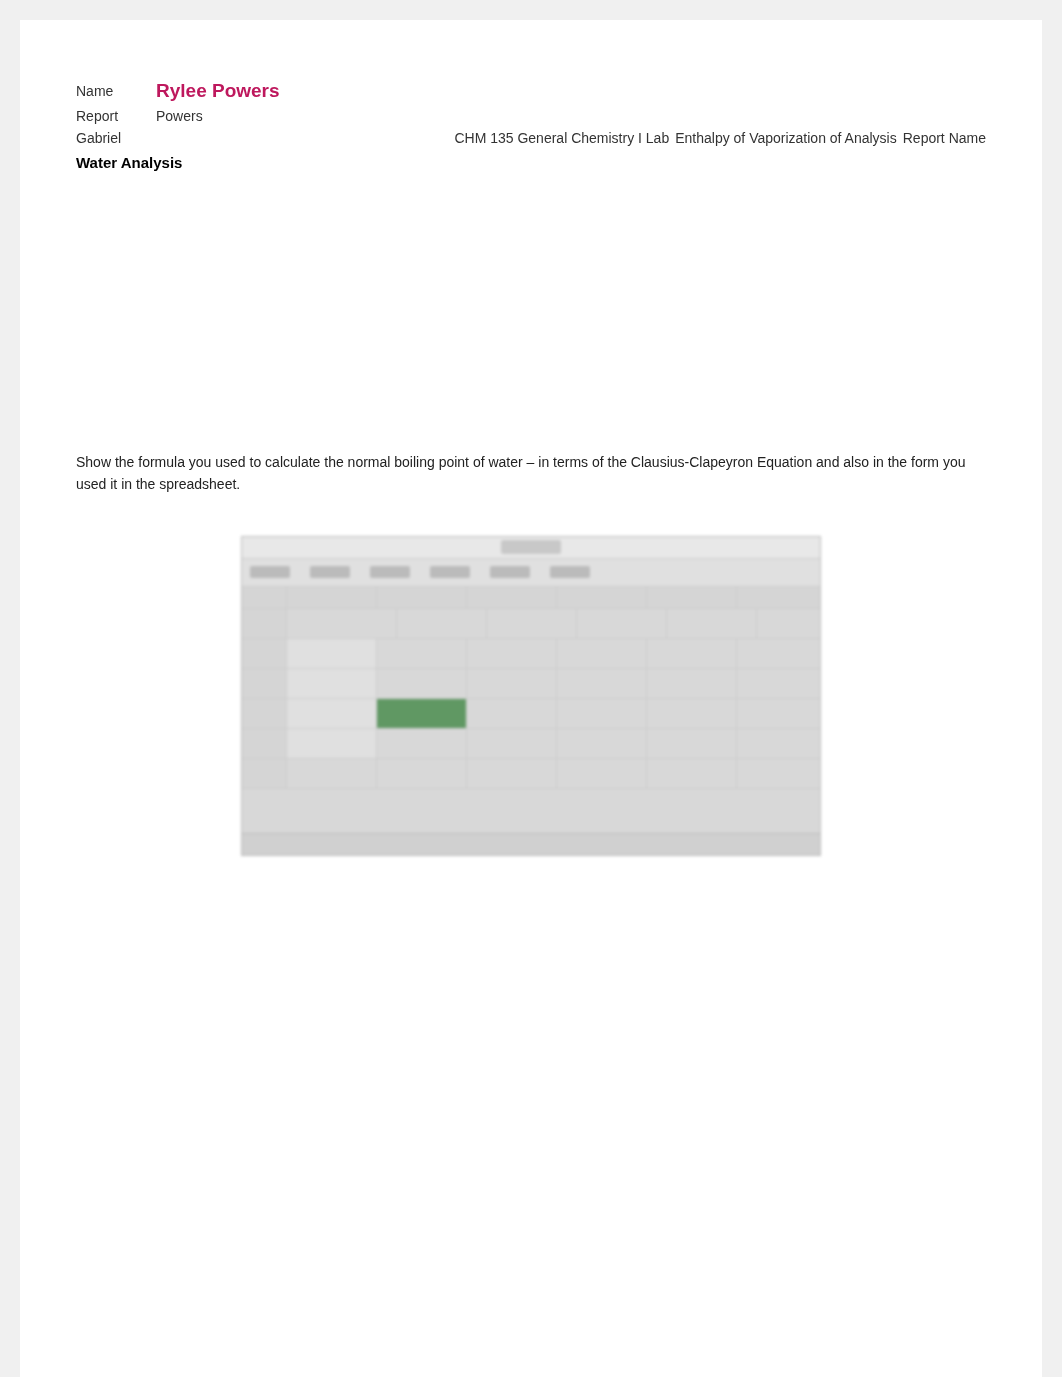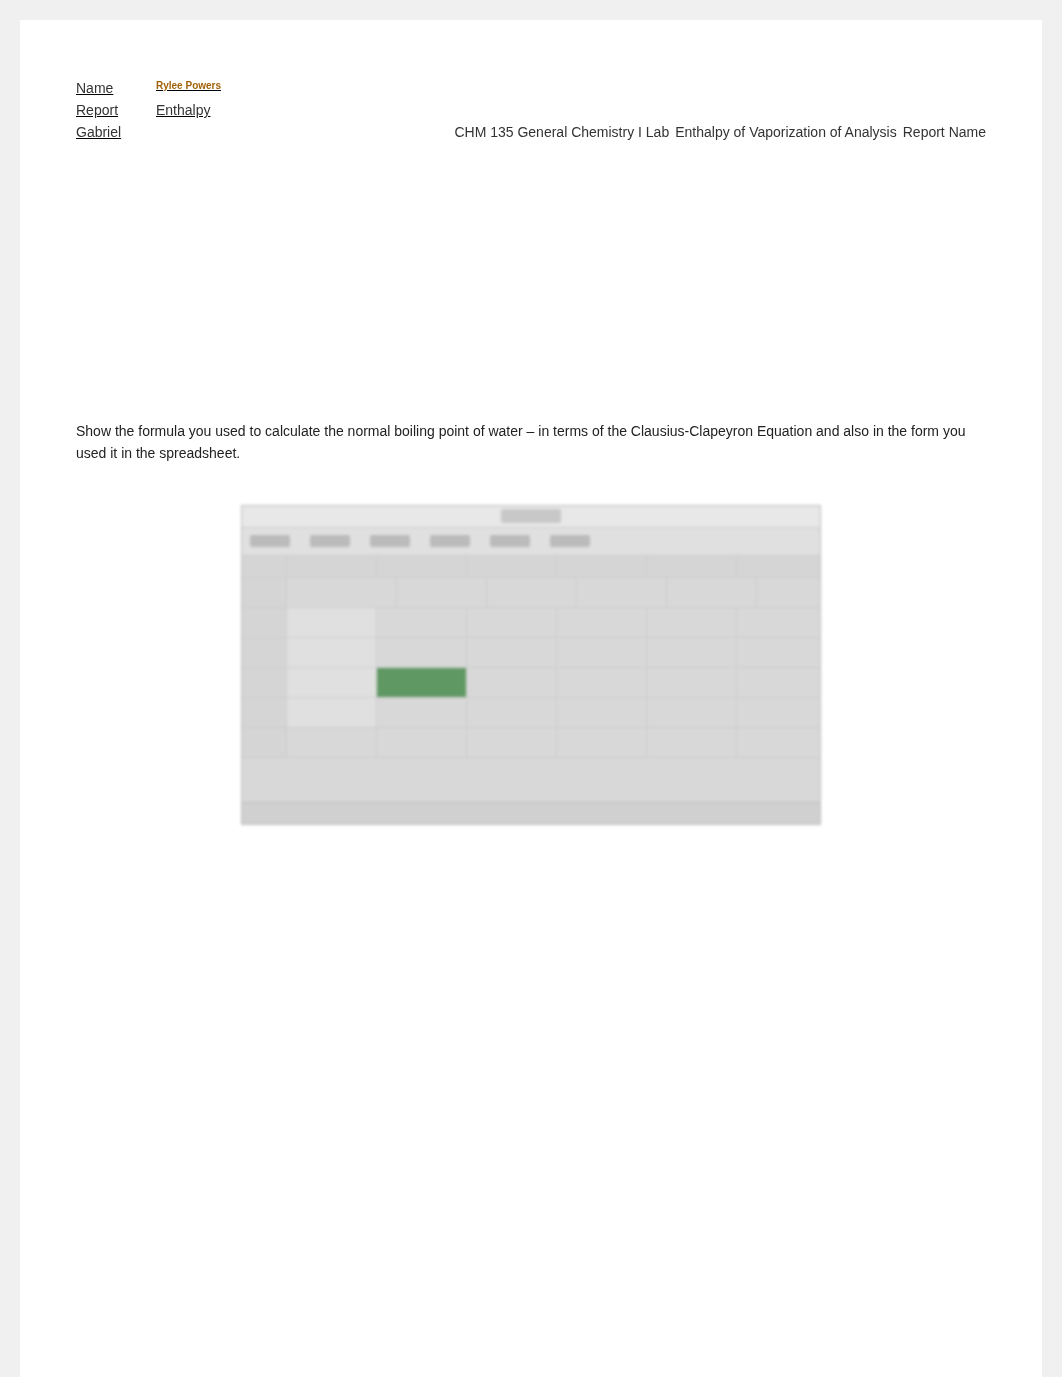--- a/index.html
+++ b/index.html
@@ -38,40 +38,39 @@
 
     .right-header {
       display: flex;
       flex-direction: row;
       align-items: flex-end;
       gap: 6px;
     }
 
     .header-row {
       display: flex;
-      align-items: flex-start;
+      align-items: center;
       gap: 20px;
-      text-decoration: underline;
     }
 
     .label {
       color: #333;
       font-size: 14px;
       min-width: 60px;
     }
 
     .value {
       color: #333;
       font-size: 14px;
     }
 
     .value-bold {
       font-weight: bold;
-      color: #a16207;
-      font-size: 10px;
+      color: #be185d;
+      font-size: 19px;
     }
 
     .right-text {
       color: #333;
       font-size: 14px;
       text-align: right;
     }
 
     .section-title {
       font-weight: bold;
@@ -204,35 +203,36 @@
 <div class="page">
 
   <div class="header-section">
     <div class="left-header">
       <div class="header-row">
         <span class="label">Name</span>
         <span class="value-bold">Rylee Powers</span>
       </div>
       <div class="header-row">
         <span class="label">Report</span>
-        <span class="value">Enthalpy</span>
+        <span class="value">Powers</span>
       </div>
       <div class="header-row">
         <span class="label">Gabriel</span>
         <span class="value"></span>
       </div>
     </div>
 
     <div class="right-header">
       <span class="right-text">CHM 135 General Chemistry I Lab</span>
       <span class="right-text">Enthalpy of Vaporization of Analysis</span>
       <span class="right-text">Report Name</span>
     </div>
   </div>
 
+  <div class="section-title">Water Analysis</div>
 
   <div class="body-text">Show the formula you used to calculate the normal boiling point of water – in terms of the Clausius-Clapeyron Equation and also in the form you used it in the spreadsheet.</div>
 
   <div class="spreadsheet-container">
     <div class="spreadsheet-image">
 
       <div class="ss-top-bar">
         <div class="ss-top-tab"></div>
       </div>
 

